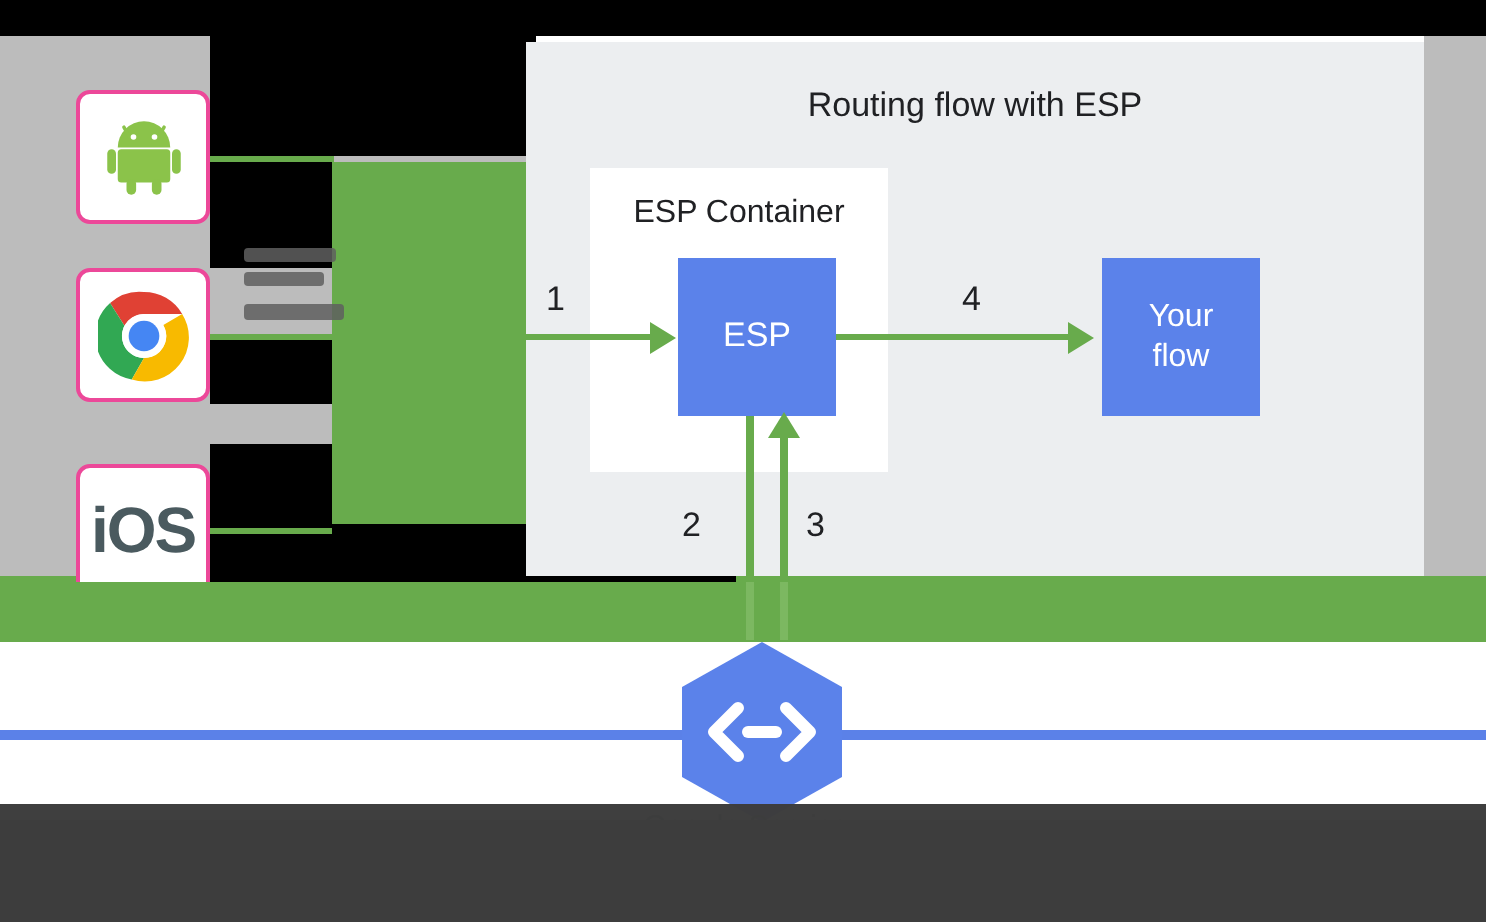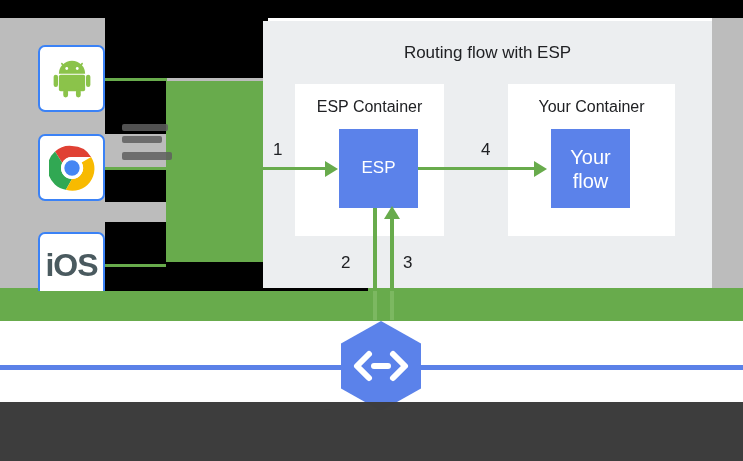--- a/index.html
+++ b/index.html
@@ -14,21 +14,21 @@
 
   
   .band-white{position:absolute;left:0;width:743px;background:#ffffff;}
   .band-green{position:absolute;left:0;top:288px;width:743px;height:33px;background:#68ab4c;}
   .band-blueline{position:absolute;left:0;top:365px;width:743px;height:5px;background:#5b81e8;}
 
   
   .left-rail{position:absolute;left:0px;top:18px;width:268px;height:270px;background:#bcbcbc;}
   .device{
     position:absolute;width:67px;height:67px;background:#ffffff;
-    border:2px solid #3b82f6;border-radius:7px;box-sizing:border-box;
+    border:2px solid #ec4899;border-radius:7px;box-sizing:border-box;
     display:flex;align-items:center;justify-content:center;
   }
   #dev-android{left:38px;top:45px;}
   #dev-chrome{left:38px;top:134px;}
   #dev-ios{left:38px;top:232px;}
   .ios-text{font-weight:bold;font-size:32px;color:#4a5a5f;letter-spacing:-1px;font-family:"Liberation Sans",sans-serif;}
 
   
   .green-block{position:absolute;left:166px;top:81px;width:97px;height:181px;background:#68ab4c;}
 
@@ -49,21 +49,21 @@
   .container-label{
     position:absolute;top:14px;left:0;width:100%;text-align:center;
     font-size:16px;color:#202124;
   }
   .blue-box{
     position:absolute;background:#5b82ea;color:#ffffff;font-weight:normal;
     display:flex;align-items:center;justify-content:center;text-align:center;
     line-height:1.2;
   }
   #esp-box{left:339px;top:129px;width:79px;height:79px;font-size:17px;}
-  #code-box{left:551px;top:129px;width:79px;height:79px;font-size:20px;}
+  #code-box{left:551px;top:129px;width:79px;height:79px;font-size:16px;}
 
   
   .hline{position:absolute;height:3px;background:#68ab4c;}
   .vline{position:absolute;width:4px;background:#68ab4c;}
   .arrow-r{
     position:absolute;width:0;height:0;
     border-top:8px solid transparent;border-bottom:8px solid transparent;
     border-left:13px solid #68ab4c;
   }
   .arrow-u{
@@ -155,23 +155,20 @@
 
   <div class="diagram-card">
     <div class="diagram-title">Routing flow with ESP</div>
   </div>
 
   <div class="container-box" id="esp-container">
     <div class="container-label">ESP Container</div>
   </div>
   <div class="blue-box" id="esp-box">ESP</div>
 
-  <div class="container-box" id="your-container">
-    <div class="container-label">Your Container</div>
-  </div>
   <div class="blue-box" id="code-box">
     <span style="display:block">
       <span>Your</span><br>
       <span>flow</span>
     </span>
   </div>
 
   <div class="hline" style="left:263px;top:167px;width:66px;"></div>
   <div class="arrow-r" style="left:325px;top:161px;"></div>
   <div class="step-num" style="left:273px;top:140px;">1</div>

